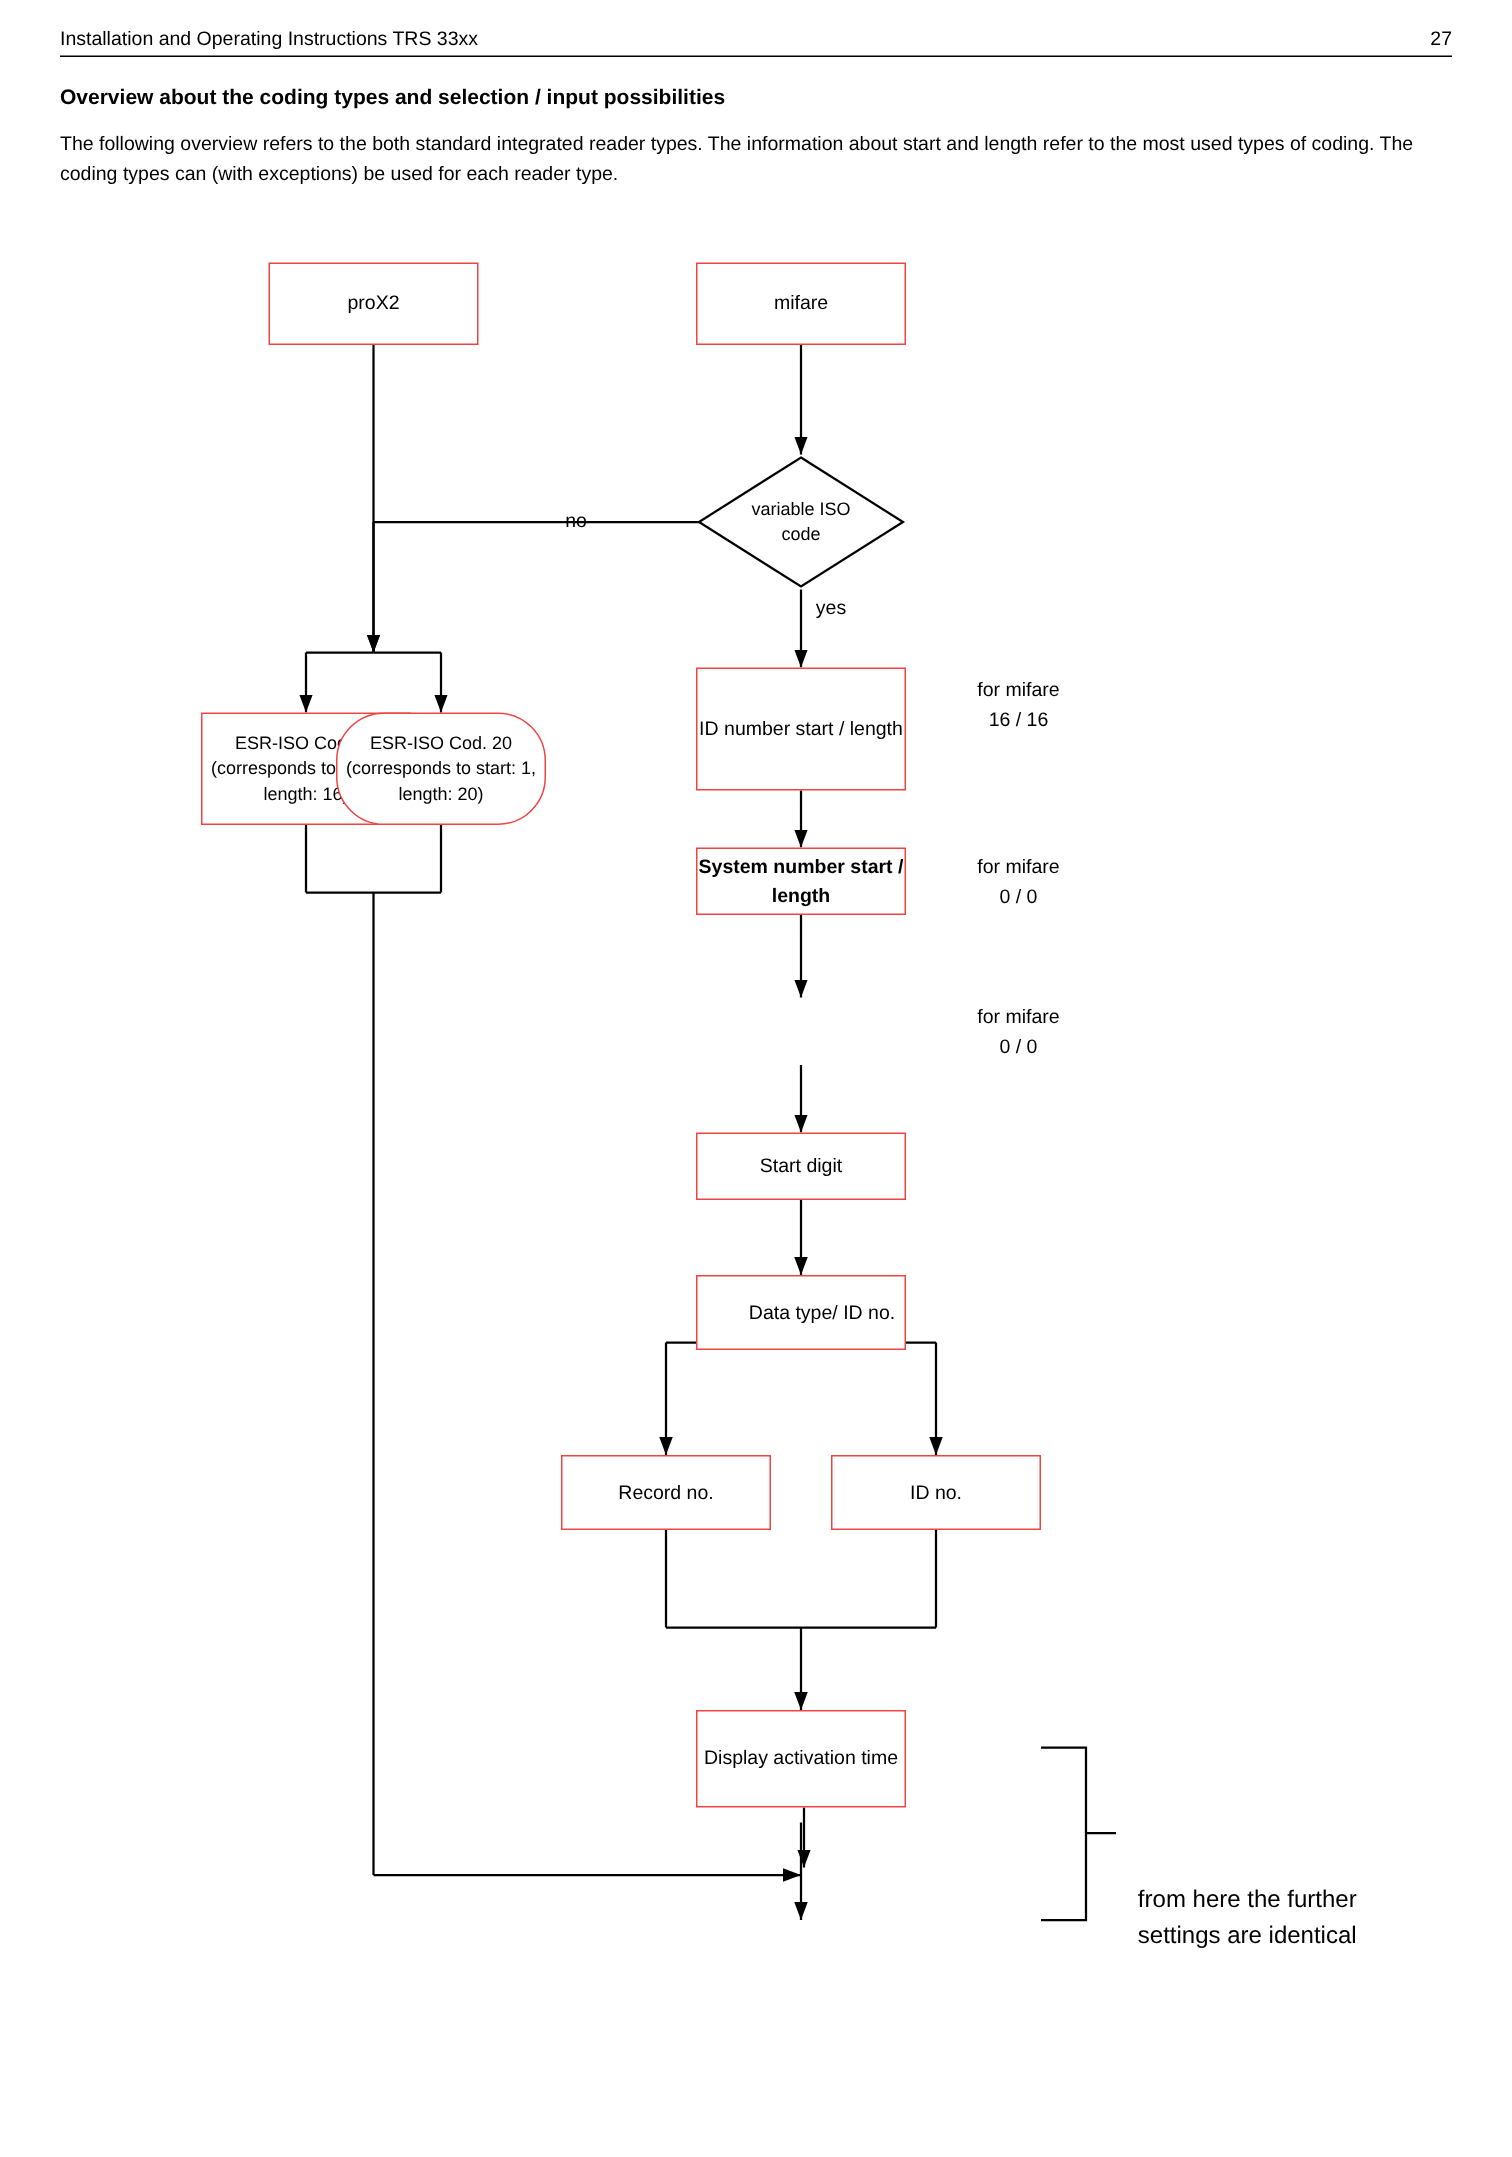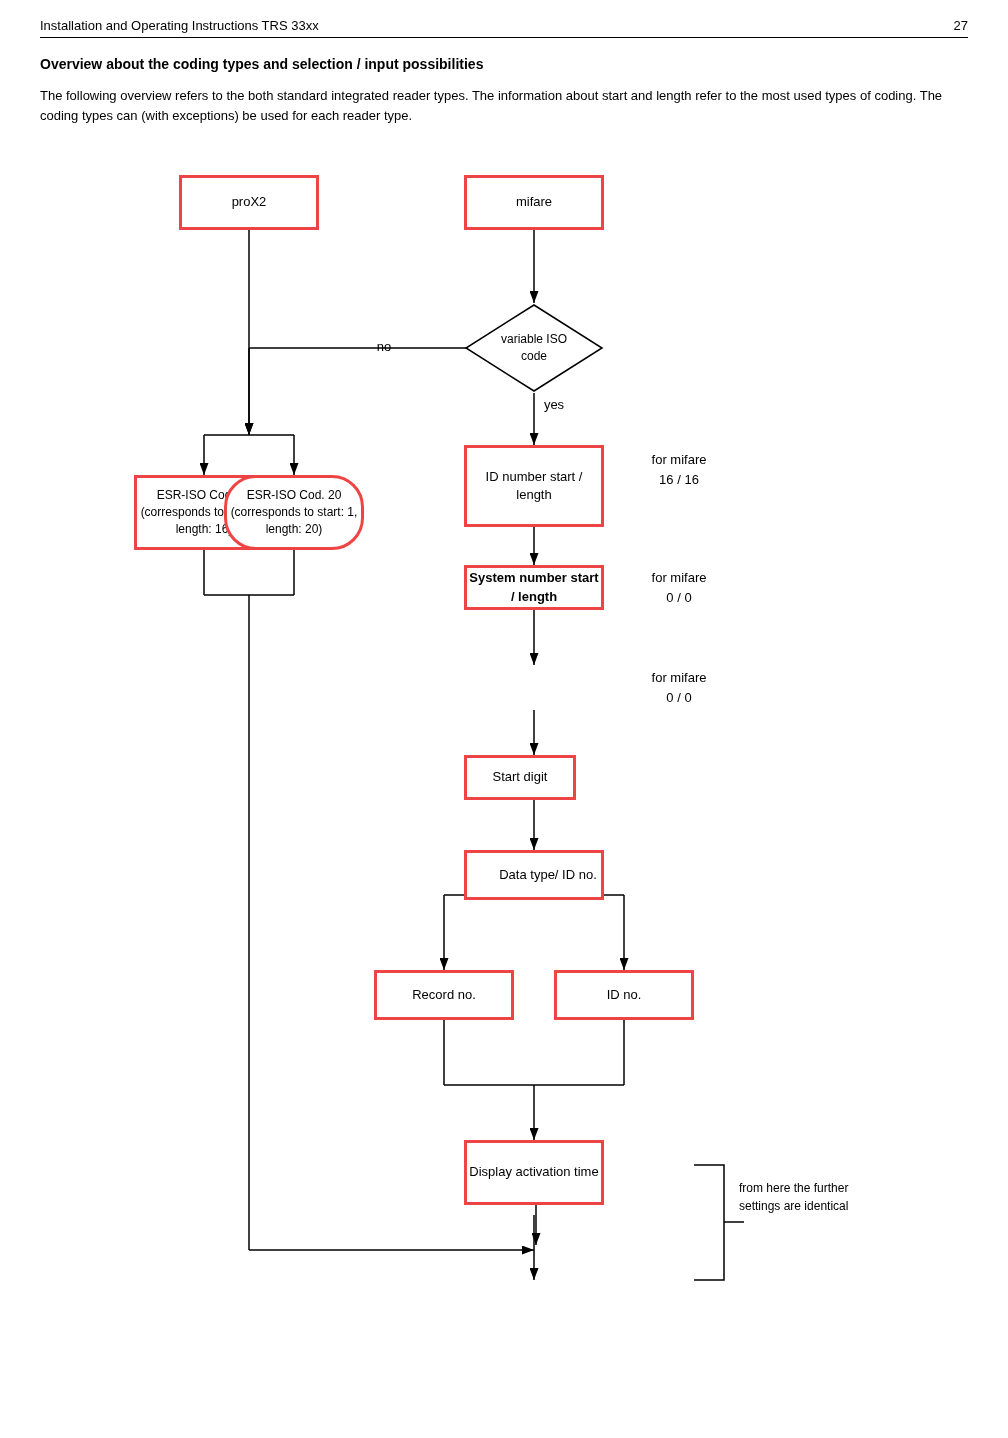--- a/index.html
+++ b/index.html
@@ -34,21 +34,21 @@
     }
     .diagram-container {
       position: relative;
       width: 860px;
       margin: 0 auto;
       height: 1180px;
     }
     
     .flow-box {
       position: absolute;
-      border: 3px solid #ef4444;
+      border: 1px solid #ef4444;
       background: #fff;
       display: flex;
       align-items: center;
       justify-content: center;
       text-align: center;
       font-size: 13px;
       line-height: 1.4;
     }
     .diamond {
       position: absolute;
@@ -204,21 +204,21 @@
 start / length</span>
     </div>
 
     <div class="side-label" style="left:545px; top:413px; width:120px; white-space:pre-line; text-align:center;">for mifare
 0 / 0</div>
 
 
     <div class="side-label" style="left:545px; top:513px; width:120px; white-space:pre-line; text-align:center;">for mifare
 0 / 0</div>
 
-    <div class="flow-box" style="left:390px; top:600px; width:112px; height:45px;">
+    <div class="flow-box" style="left:390px; top:600px; width:140px; height:45px;">
       <span>Start digit</span>
     </div>
 
     <div class="flow-box" style="left:390px; top:695px; width:140px; height:50px;padding-left:28px;">
       <span>Data type/
 ID no.</span>
     </div>
 
     <div class="flow-box" style="left:300px; top:815px; width:140px; height:50px;">
       <span>Record no.</span>
@@ -226,21 +226,21 @@
 
     <div class="flow-box" style="left:480px; top:815px; width:140px; height:50px;">
       <span>ID no.</span>
     </div>
 
     <div class="flow-box" style="left:390px; top:985px; width:140px; height:65px;">
       <span>Display
 activation time</span>
     </div>
 
-    <div class="side-label" style="left:665px; top:1024px; width:185px; white-space:pre-line; text-align:left; font-size:12px;">from here the further
+    <div class="side-label" style="left:665px; top:1100px; width:185px; white-space:pre-line; text-align:center; font-size:16px;">from here the further
 settings are identical</div>
 
     <svg style="position:absolute;left:455px;top:1050px;" width="15" height="50">
       <line x1="7" y1="0" x2="7" y2="40" stroke="#000" stroke-width="1.5" marker-end="url(#arrowhead)"></line>
     </svg>
 
   </div>
 </div>
 
 </body></html>

